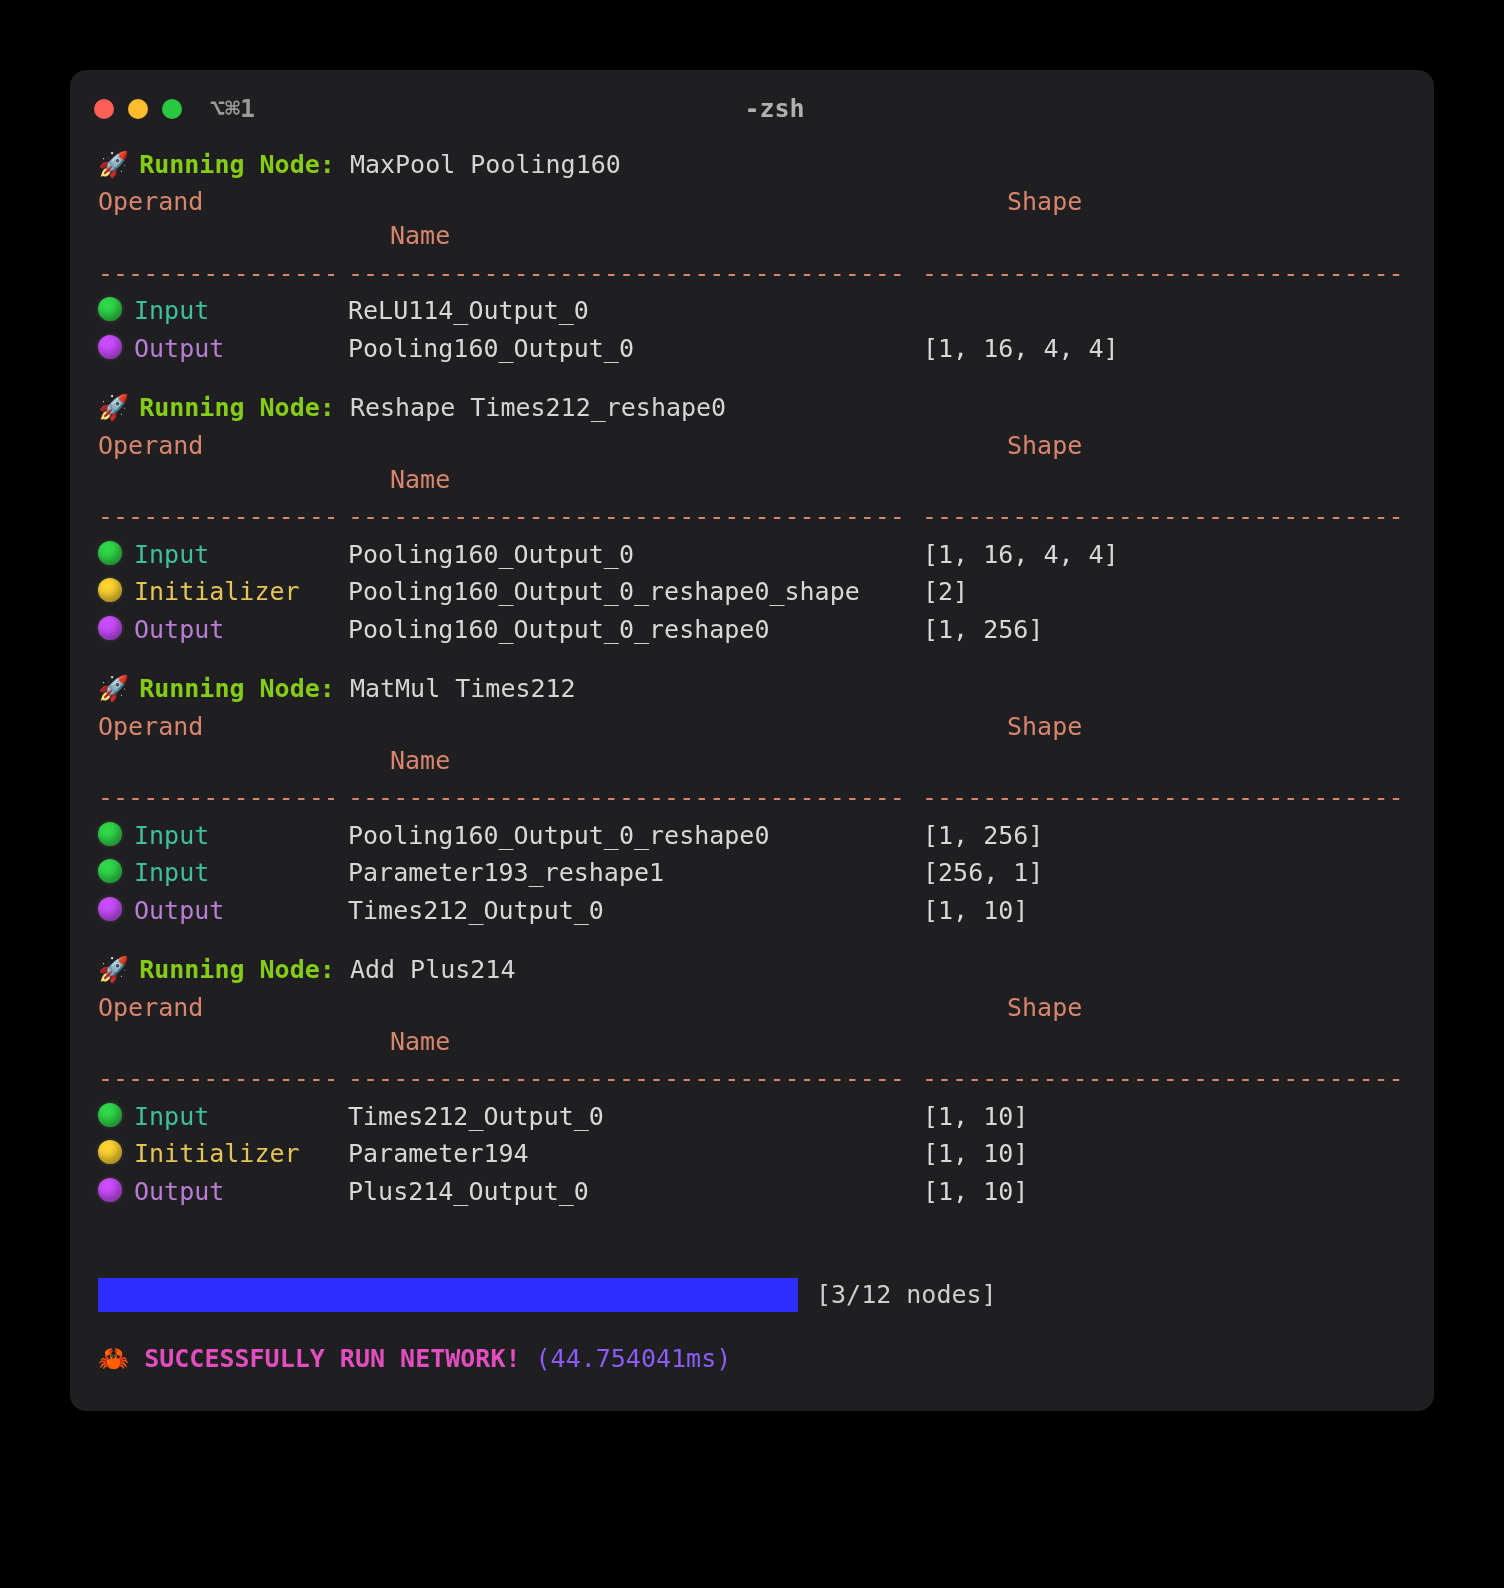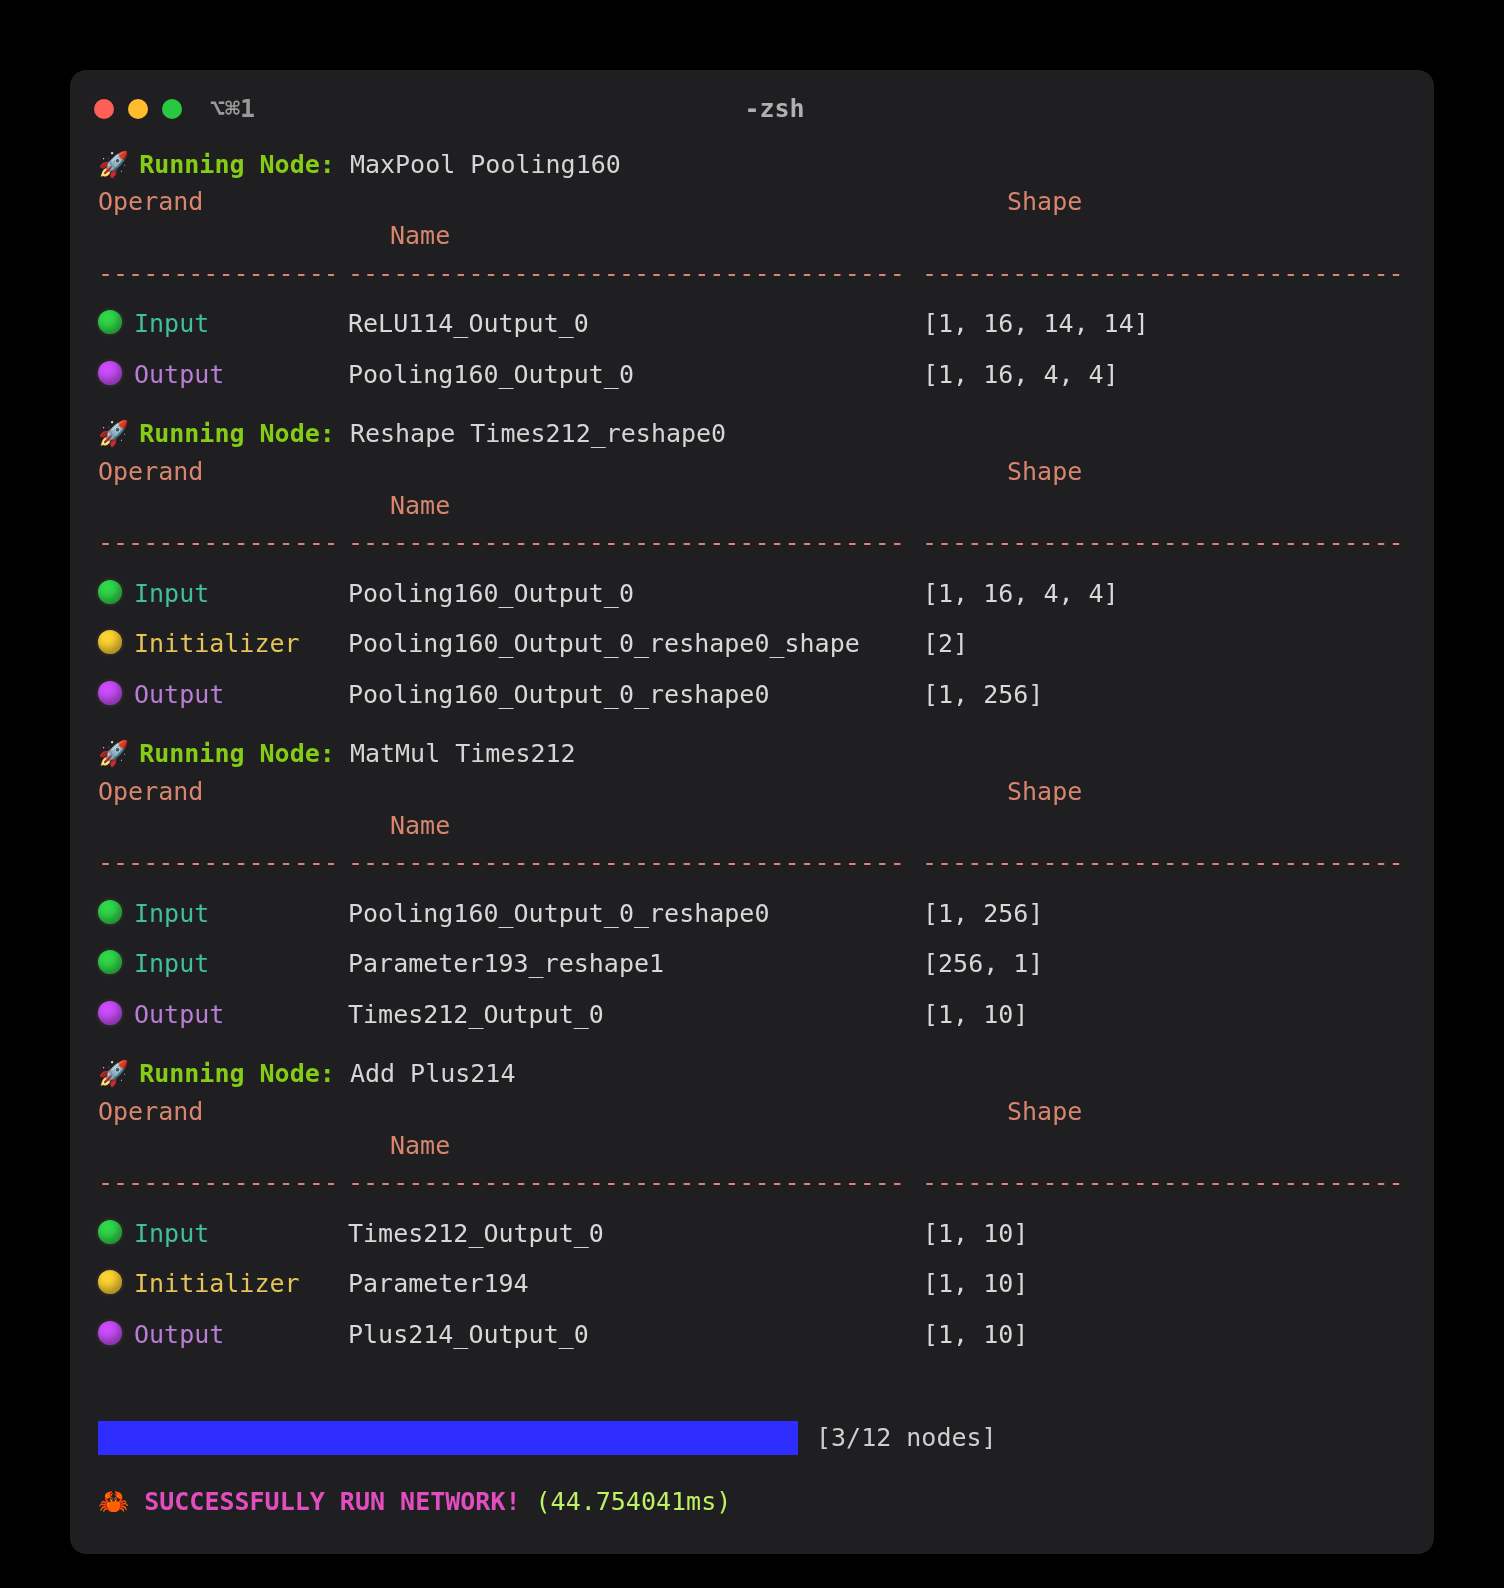--- a/index.html
+++ b/index.html
@@ -34,38 +34,38 @@
   .line { white-space:pre; }
   .rocket::before { content:"🚀"; margin-right:10px; }
   .strong { font-weight:700; color:#84cc16; }
   .headers { display:flex;gap:42px; }
   .col-op   { width:250px; }
   .col-name { width:575px;margin-top:34px; }
   .col-shape{ flex:1; }
   .salmon { color:#d8856e; }
   .dash-row { display:flex; gap:14px; color:#d8856e; }
   .dash-row span { overflow:hidden; white-space:nowrap; }
-  .row { display:flex;margin-top:13px; }
+  .row { display:flex; }
   .dot { width:24px; height:24px; border-radius:50%; display:inline-block; margin-right:12px; margin-top:5px; vertical-align:middle; box-shadow:inset -3px -5px 8px rgba(0,0,0,.35), 0 0 4px rgba(255,255,255,.15);}
   .green  { background:#30d94a; }
   .yellow { background:#ffd430; }
   .purple { background:#cc4dff; }
   .teal   { color:#3fbf9c; }
   .gold   { color:#e5c455; }
   .violet { color:#b97dd6; }
   .op-cell { display:flex; align-items:flex-start; width:250px; }
   .name-cell { width:575px; color:#d8d8d8; }
   .shape-cell{ flex:1; color:#d8d8d8; }
   .block { margin-bottom:22px; }
   .progress-wrap { display:flex; align-items:center; gap:18px; padding:34px 28px 8px 28px;}
   .progress-bar { width:700px; height:34px; background:#2d2dff; }
   .progress-text { color:#cfcfcf; }
   .success { padding:18px 28px 0 28px; }
   .magenta { color:#e24dc0; font-weight:800; }
-  .grey { color:#bef264; }
+  .grey { color:#8b5cf6; }
 </style>
 </head>
 <body>
 
 <div class="terminal">
 
   <div class="titlebar">
     <span class="tl-btn tl-red"></span>
     <span class="tl-btn tl-yellow"></span>
     <span class="tl-btn tl-green"></span>
@@ -85,21 +85,20 @@
           <span style="width:236px">------------------------------------------------------------</span>
           <span style="width:560px">------------------------------------------------------------------------------------------------------------------------</span>
           <span style="flex:1">------------------------------------------------------------</span>
         </div>
         <div class="row">
           <span class="op-cell">
             <span class="dot green"></span>
             <span class="teal">Input</span>
           </span>
           <span class="name-cell">ReLU114_Output_0</span>
-          <span class="shape-cell">[1, 16, 14, 14]</span>
         </div>
         <div class="row">
           <span class="op-cell">
             <span class="dot purple"></span>
             <span class="violet">Output</span>
           </span>
           <span class="name-cell">Pooling160_Output_0</span>
           <span class="shape-cell">[1, 16, 4, 4]</span>
         </div>
       </div>

